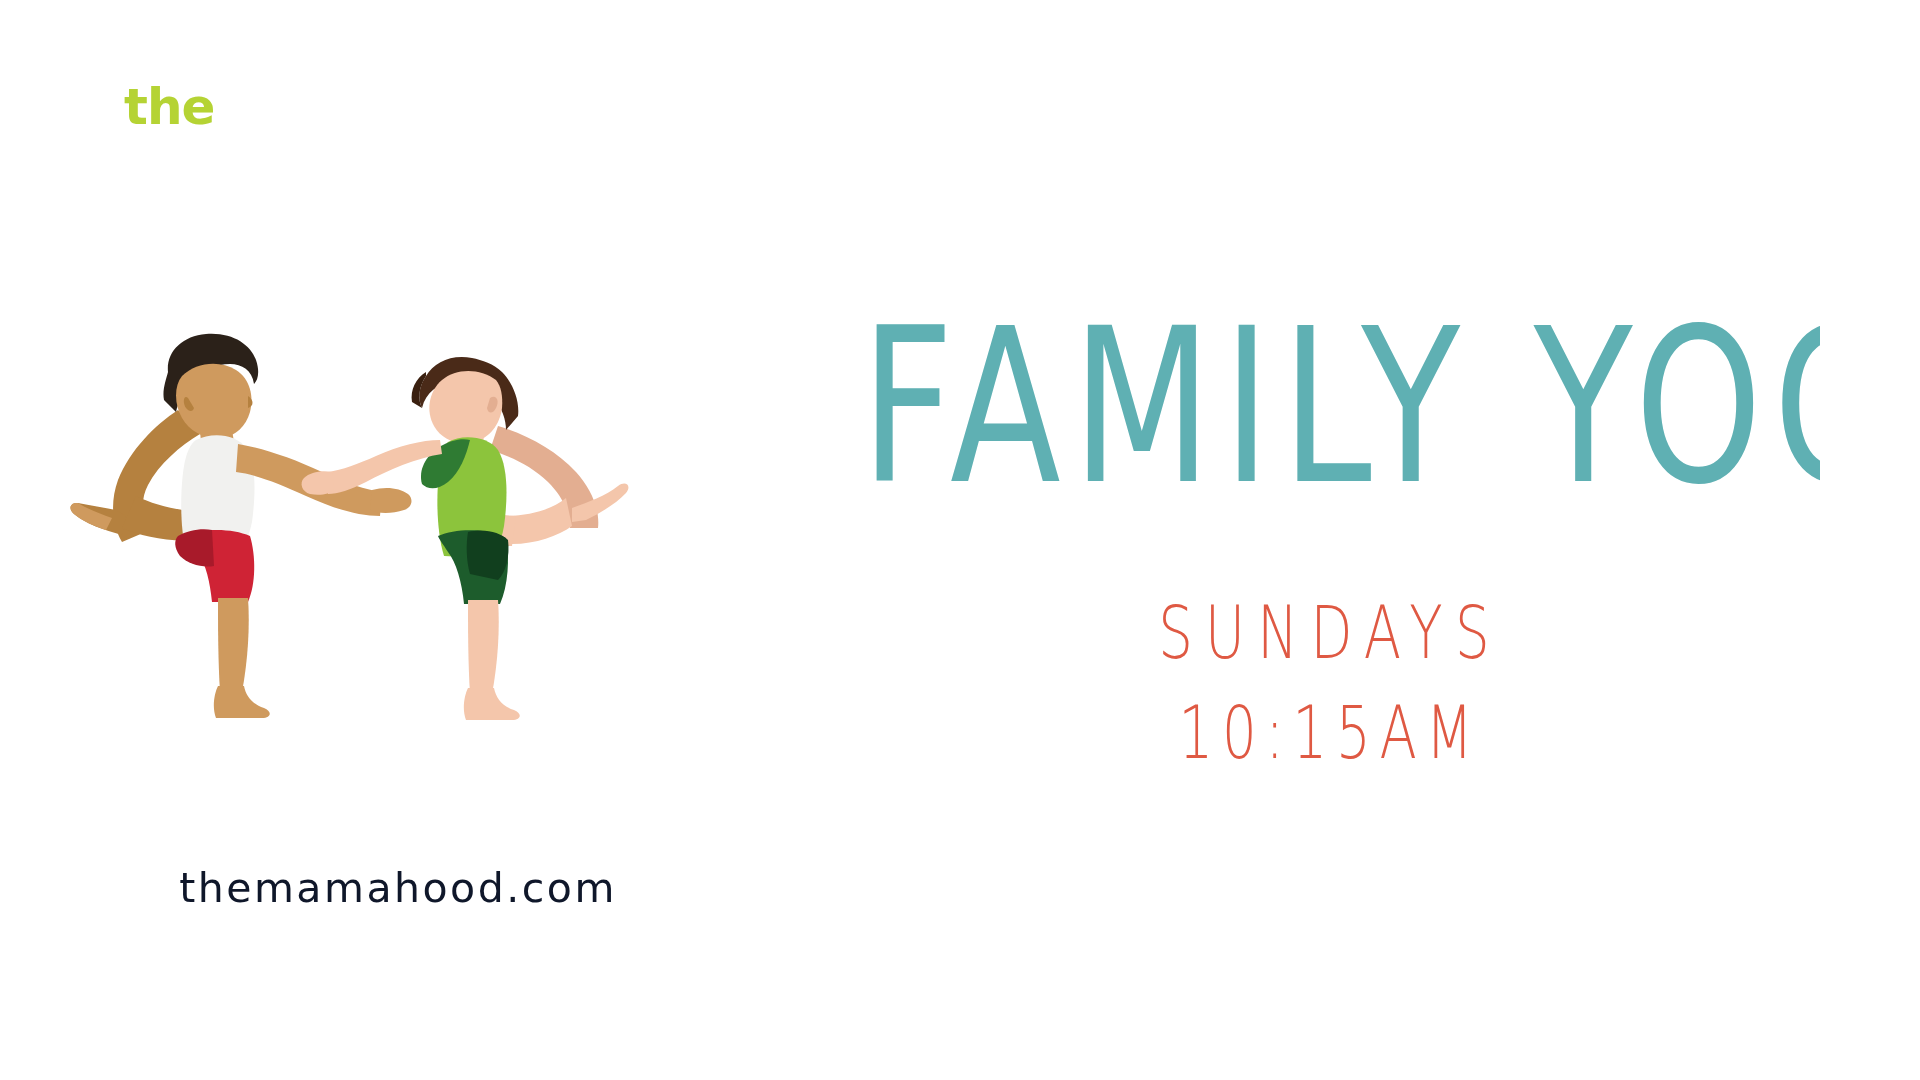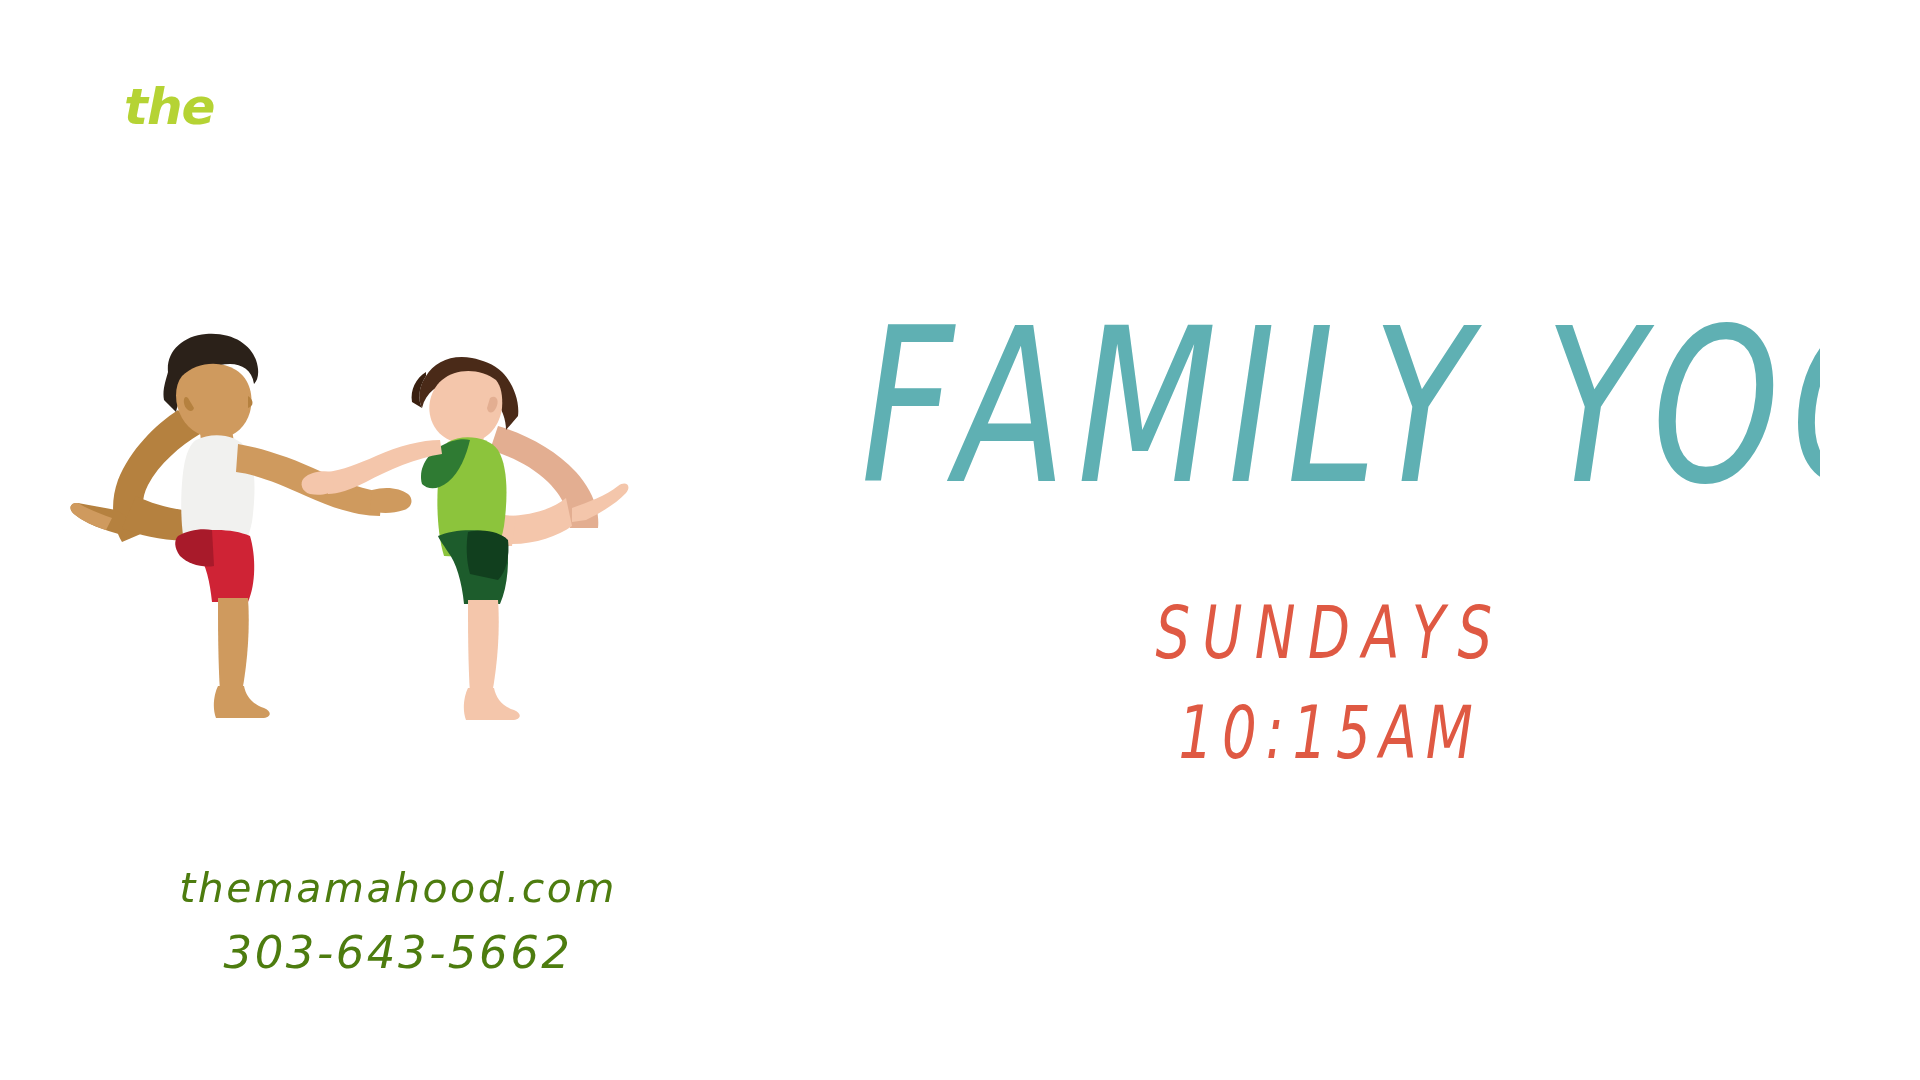--- a/index.html
+++ b/index.html
@@ -9,21 +9,20 @@
   }
   body {
     font-family: "Liberation Sans", sans-serif;
   }
   #poster {
     position: relative;
     width: 1820px;
     height: 1080px;
     background: #ffffff;
     overflow: hidden;
-    font-style: italic;
   }
 
   
   #logo-block {
     position: absolute;
     left: 88px;
     top: 82px;
     width: 610px;
     height: 130px;
   }
@@ -111,21 +110,21 @@
     transform-origin: center top;
   }
 
   
   #contact {
     position: absolute;
     left: 118px;
     top: 862px;
     width: 560px;
     text-align: center;
-    color: #4d7c0f;
+    color: #0f172a;
   }
   #contact-web {
     font-family: "DejaVu Sans", sans-serif;
     font-size: 41px;
     line-height: 52px;
     letter-spacing: 2.5px;
     font-weight: 400;
   }
   #contact-phone {
     margin-top: 12px;
@@ -216,16 +215,15 @@
   </div>
 
   <div id="headline">
     <div id="title">FAMILY YOGA</div>
     <div id="subtitle-day">SUNDAYS</div>
     <div id="subtitle-time">10:15AM</div>
   </div>
 
   <div id="contact">
     <div id="contact-web">themamahood.com</div>
-    <div id="contact-phone">303-643-5662</div>
   </div>
 
 </div>
 
 </body></html>

